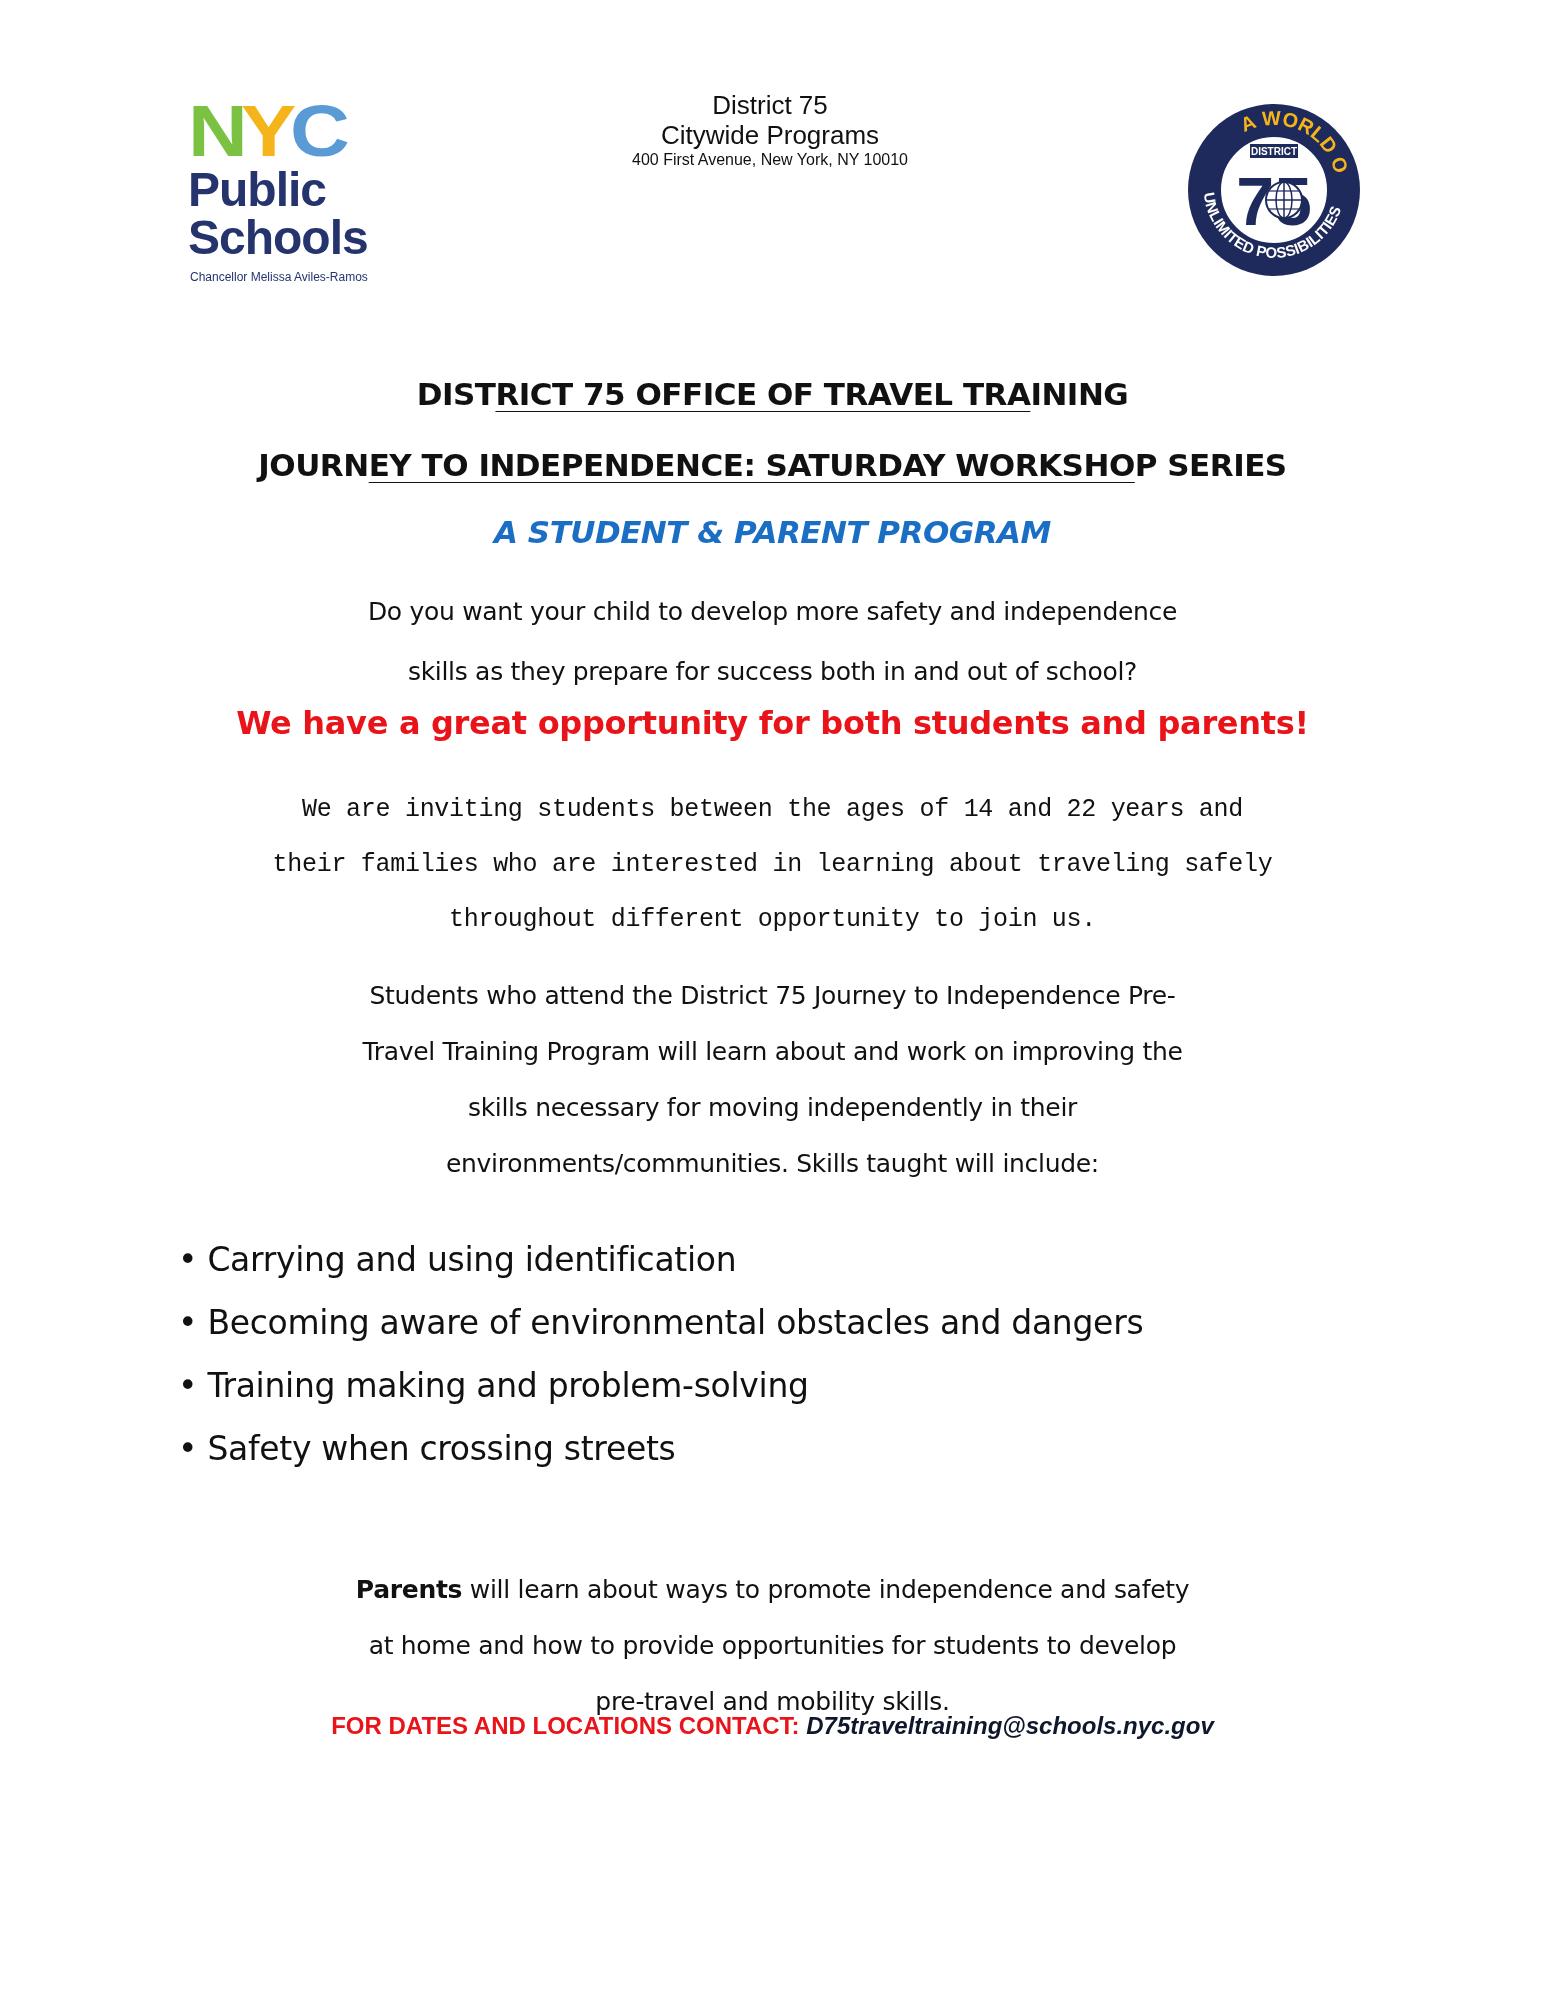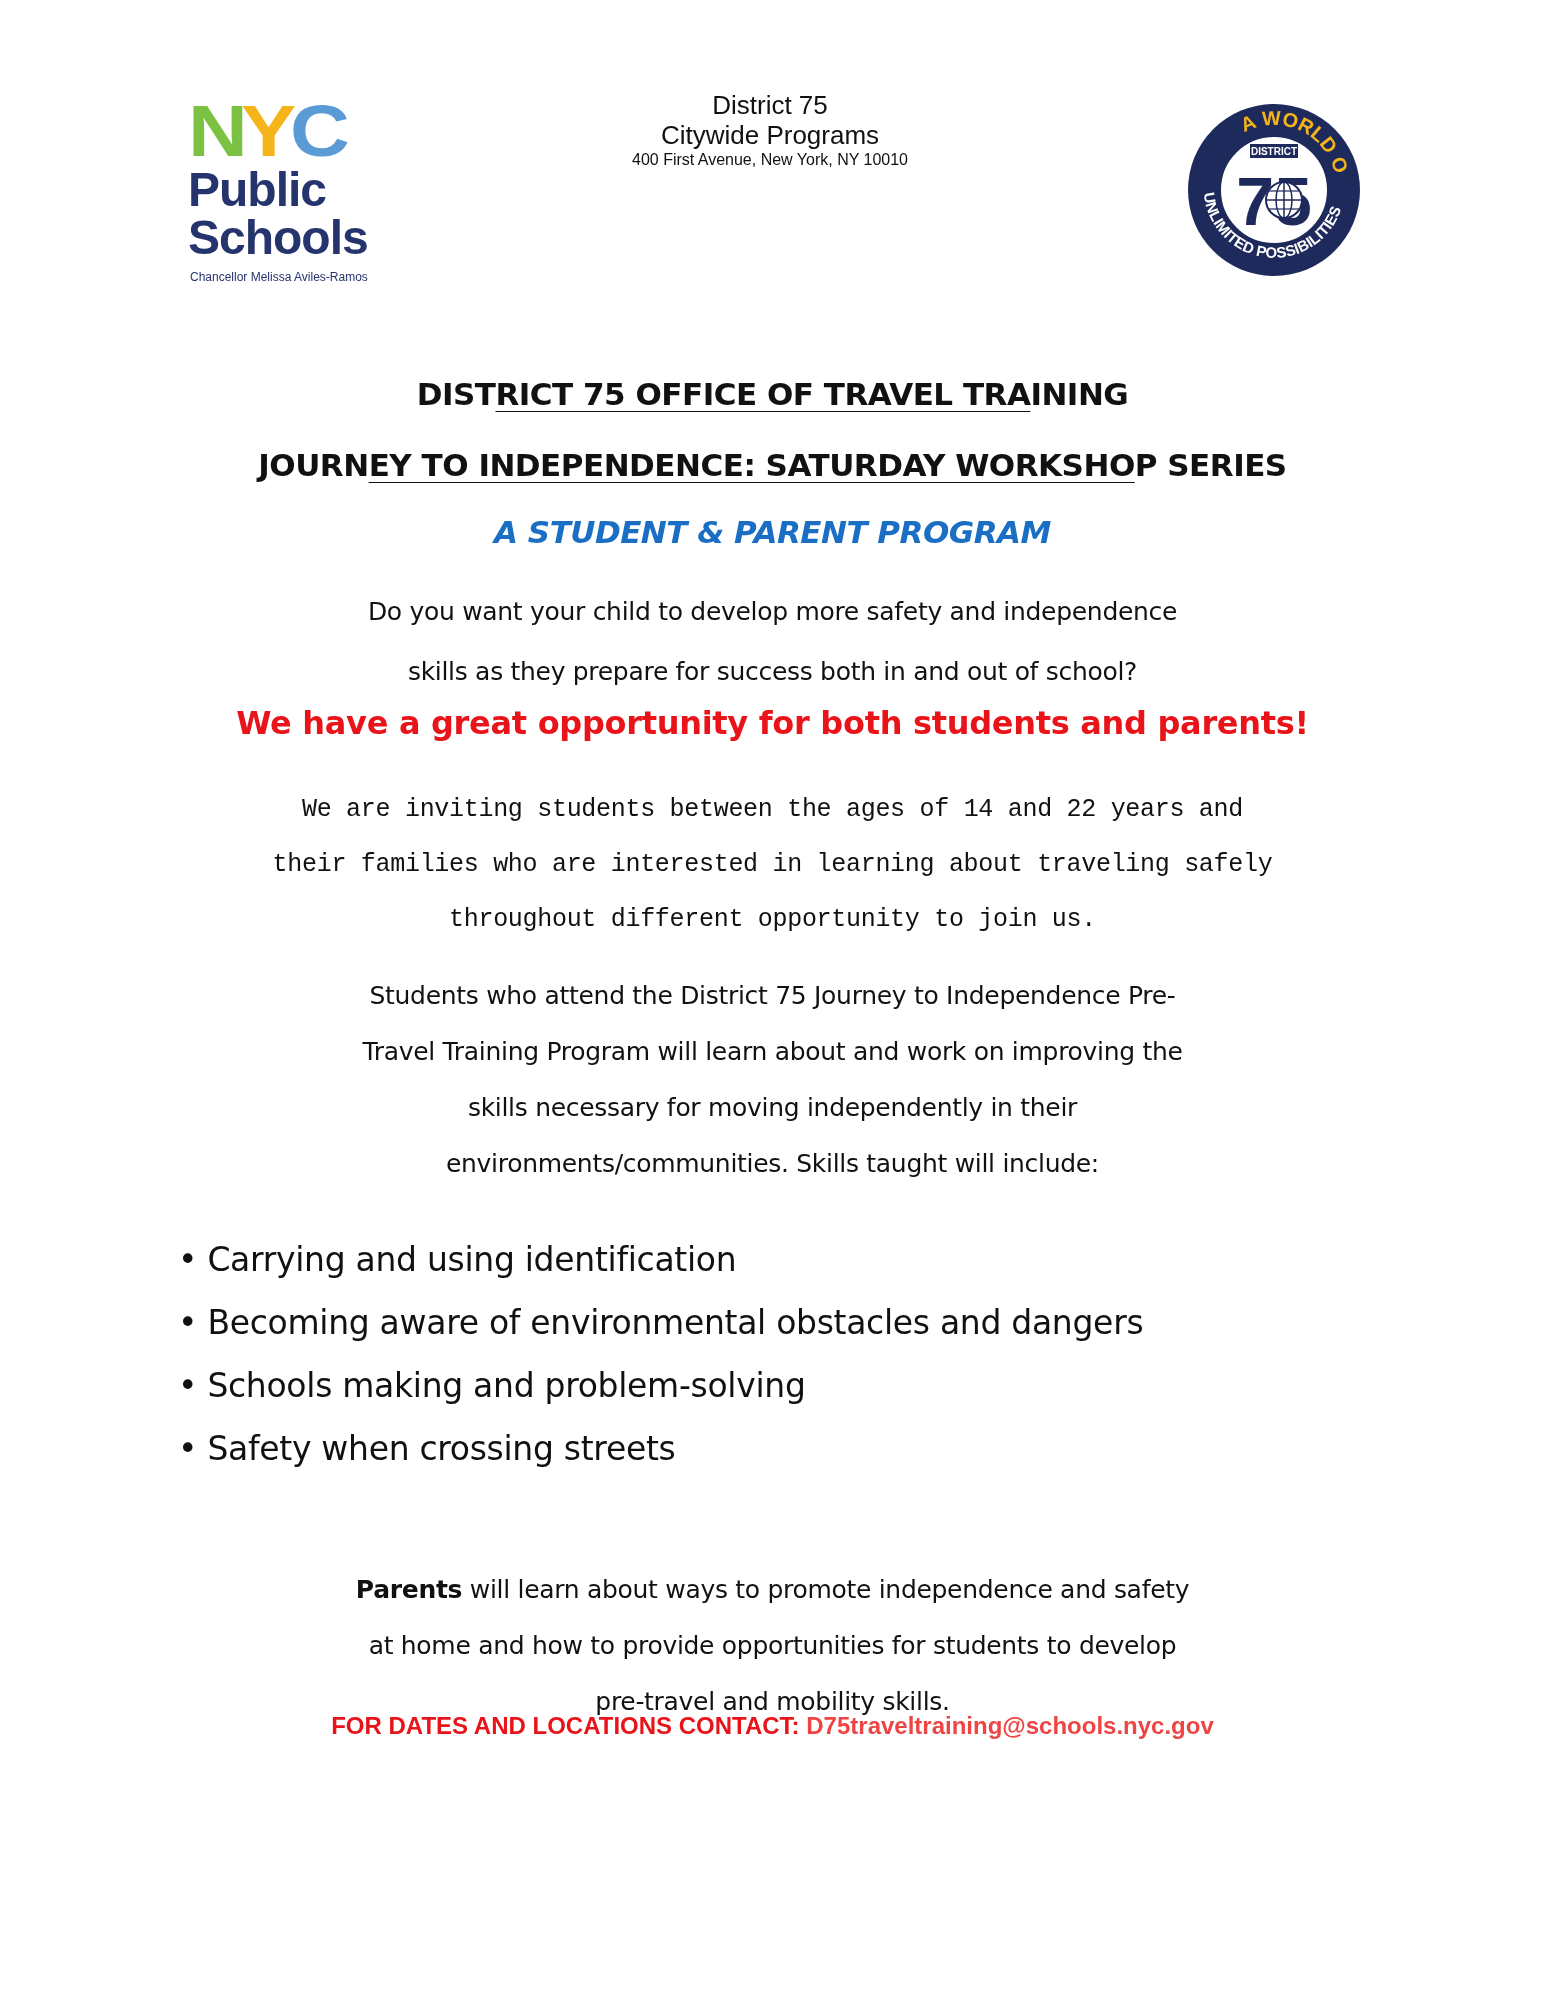--- a/index.html
+++ b/index.html
@@ -46,21 +46,21 @@
   #invite { top: 782px; line-height: 55px; font-family: Liberation Mono, monospace; }
   #students { top: 968px; line-height: 56px; }
 
   #skills { left: 178px; top: 1240px; font-family: "DejaVu Sans", sans-serif; font-size: 33px; letter-spacing: -0.3px; }
   .skill { height: 63px; line-height: 40px; white-space: nowrap; }
 
   #parents { top: 1562px; line-height: 56px; }
   #contact { left: 0; width: 1545px; top: 1712px; text-align: center; font-family: "Liberation Sans", sans-serif;
              font-weight: 700; font-size: 24px; }
   .contact-label { color: #e8141a; }
-  .contact-email { color: #ef4444; }
+  .contact-email { color: #0f172a; font-style: italic; }
 </style>
 </head>
 <body>
 
 <div id="nyc-logo" class="abs">
   <div class="nyc-letters">
     <span class="nyc-letter nyc-n">N</span>
     <span class="nyc-letter nyc-y">Y</span>
     <span class="nyc-letter nyc-c">C</span>
   </div>
@@ -127,21 +127,21 @@
 <div id="students" class="abs para">
   <div>Students who attend the District 75 Journey to Independence Pre-</div>
   <div>Travel Training Program will learn about and work on improving the</div>
   <div>skills necessary for moving independently in their</div>
   <div>environments/communities. Skills taught will include:</div>
 </div>
 
 <div id="skills" class="abs">
   <div class="skill"><span>•</span> <span>Carrying and using identification</span></div>
   <div class="skill"><span>•</span> <span>Becoming aware of environmental obstacles and dangers</span></div>
-  <div class="skill"><span>•</span> <span>Schools making and problem-solving</span></div>
+  <div class="skill"><span>•</span> <span>Training making and problem-solving</span></div>
   <div class="skill"><span>•</span> <span>Safety when crossing streets</span></div>
 </div>
 
 <div id="parents" class="abs para">
   <div><b>Parents</b><span> will learn about ways to promote independence and safety</span></div>
   <div>at home and how to provide opportunities for students to develop</div>
   <div>pre-travel and mobility skills.</div>
 </div>
 
 <div id="contact" class="abs">

